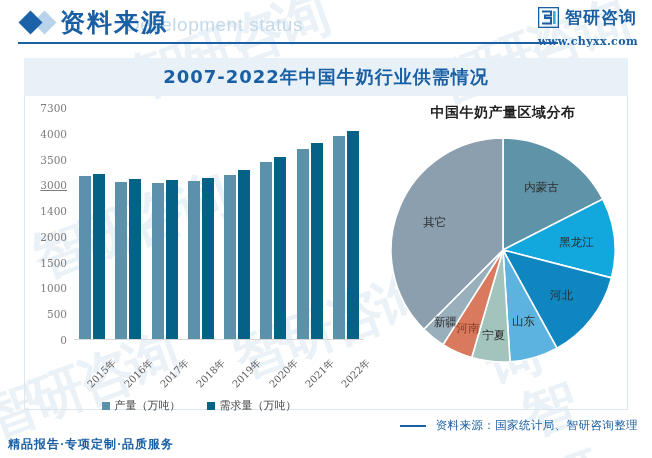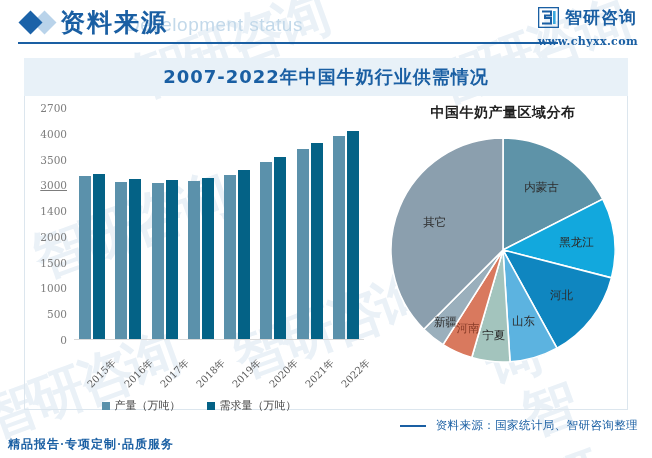--- a/index.html
+++ b/index.html
@@ -137,21 +137,21 @@
     <div id="yticks">
         <div class="ytick" style="top: 232px;">0</div>
         <div class="ytick" style="top: 206.222px;">500</div>
         <div class="ytick" style="top: 180.444px;">1000</div>
         <div class="ytick" style="top: 154.667px;">1500</div>
         <div class="ytick" style="top: 128.889px;">2000</div>
         <div class="ytick" style="top: 103.111px;">1400</div>
         <div class="ytick" style="top: 77.3333px; text-decoration: underline;">3000</div>
         <div class="ytick" style="top: 51.5556px;">3500</div>
         <div class="ytick" style="top: 25.7778px;">4000</div>
-        <div class="ytick" style="top: 0px;">2700</div>
+        <div class="ytick" style="top: 0px;">7300</div>
       </div>
     <div id="bars">
         <div class="grp">
           <div class="bar prod" title="产量（万吨） 2015年: 3160" style="height: 162.916px; background: rgb(91, 145, 171);"></div>
           <div class="bar dem" title="需求量（万吨） 2015年: 3210" style="height: 165.493px; background: rgb(4, 98, 134);"></div>
         </div>
         <div class="grp">
           <div class="bar prod" title="产量（万吨） 2016年: 3040" style="height: 156.729px; background: rgb(91, 145, 171);"></div>
           <div class="bar dem" title="需求量（万吨） 2016年: 3100" style="height: 159.822px; background: rgb(4, 98, 134);"></div>
         </div>

